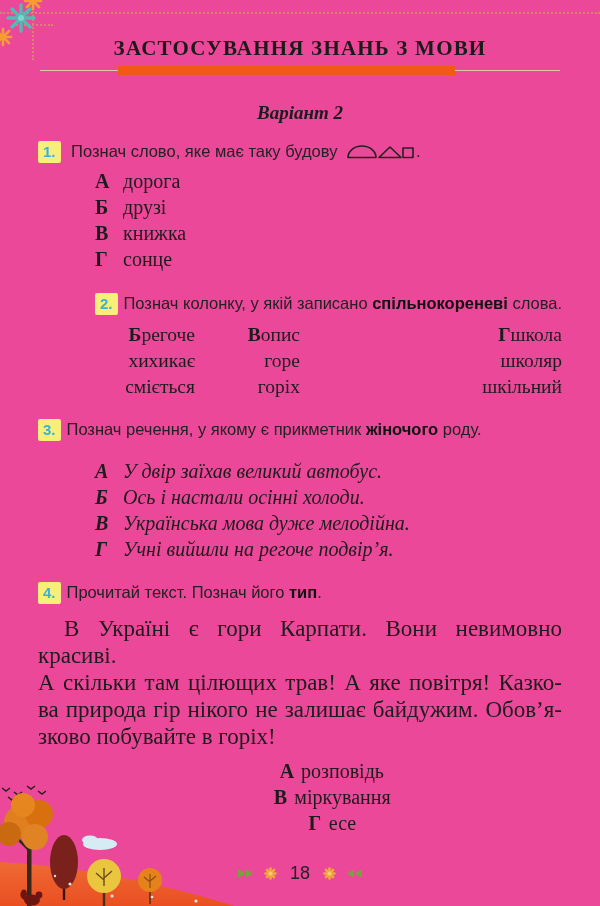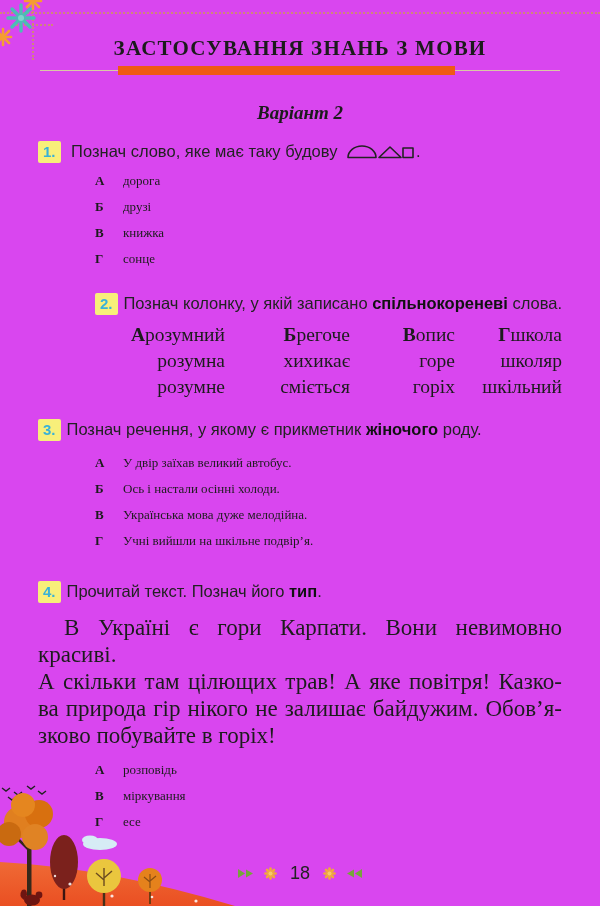--- a/index.html
+++ b/index.html
@@ -1,17 +1,17 @@
 <!DOCTYPE html>
 <html><head>
 <meta charset="utf-8">
 <style>
   html,body{margin:0;padding:0;}
   body{width:600px;height:906px;overflow:hidden;background:#fff;}
-  .page{position:relative;width:600px;height:906px;background:#d946ef;overflow:hidden;
+  .page{position:relative;width:600px;height:906px;background:#ec4899;overflow:hidden;
         font-family:"Liberation Serif",serif;color:#1c1c1c;}
 
   
   .dot-top{position:absolute;top:12px;left:0;right:0;border-top:2px dotted #cf9a55;opacity:.75;}
   .dot-vert{position:absolute;top:4px;left:32px;height:56px;border-left:2px dotted #cf9a55;opacity:.75;}
   .dot-short{position:absolute;top:24px;left:13px;width:40px;border-top:2px dotted #cf9a55;opacity:.75;}
   .corner-flower{position:absolute;}
 
   
   header{position:relative;z-index:2;}
@@ -25,26 +25,26 @@
   
   main{position:relative;z-index:2;padding:0 38px;}
   .q{margin:0;}
   .prompt{margin:0;font-family:"Liberation Sans",sans-serif;font-size:16.5px;line-height:26px;color:#222;}
   .prompt .b{font-weight:700;color:#111;}
   .badge{display:inline-block;background:#f8ef7a;color:#38b2d8;font-weight:700;
          font-size:15px;line-height:19px;padding:1px 5px 2px 5px;margin-right:6px;border-radius:2px;}
   .q1{margin-top:12px;}
   .q2{margin-top:18px;text-align:right;}
   .q3{margin-top:16px;}
-  .q4{margin-top:24px;}
-
-  .opts{margin:4px 0 0 0;padding-left:57px;list-style:none;font-size:13px;line-height:26px;}
+  .q4{margin-top:17px;}
+
+  .opts{margin:4px 0 0 0;padding-left:57px;list-style:none;font-size:20px;line-height:26px;}
   .opts .letter{display:inline-block;width:28px;font-weight:700;}
-  .q3 .opts{margin-top:8px;}
-  .q4 .opts{margin-top:8px;}
+  .q3 .opts{margin-top:16px;font-style:italic;}
+  .q4 .opts{margin-top:8px;text-align:center;}
 
   .cols{display:flex;margin-top:6px;padding-left:32px;font-size:19.5px;line-height:26px;}
   .col-a{width:155px;}.col-b{width:125px;}.col-c{width:105px;}.col-d{flex:1;}
   .cols .letter{display:inline-block;width:24px;font-weight:700;}
   .cols .word{padding-left:24px;}
 
   .para{margin-top:10px;font-size:23px;line-height:27px;}
   .para .line{text-align:justify;text-align-last:justify;}
   .para .line.first{text-indent:26px;}
   .para .line.last{text-align-last:left;}
@@ -121,25 +121,20 @@
         <li><span class="letter">В</span><span>книжка</span></li>
         <li><span class="letter">Г</span><span>сонце</span></li>
       </ul>
     </section>
 
     <section class="q q2">
       <p class="prompt">
         <span class="badge">2.</span><span>Познач колонку, у якій записано </span><span class="b">спільнокореневі</span><span> слова.</span>
       </p>
       <div class="cols">
-        <div class="col-a">
-          <div><span class="letter">А</span><span>розумний</span></div>
-          <div class="word">розумна</div>
-          <div class="word">розумне</div>
-        </div>
         <div class="col-b">
           <div><span class="letter">Б</span><span>регоче</span></div>
           <div class="word">хихикає</div>
           <div class="word">сміється</div>
         </div>
         <div class="col-c">
           <div><span class="letter">В</span><span>опис</span></div>
           <div class="word">горе</div>
           <div class="word">горіх</div>
         </div>
@@ -152,21 +147,21 @@
     </section>
 
     <section class="q q3">
       <p class="prompt">
         <span class="badge">3.</span><span>Познач речення, у якому є прикметник </span><span class="b">жіночого</span><span> роду.</span>
       </p>
       <ul class="opts">
         <li><span class="letter">А</span><span>У двір заїхав великий автобус.</span></li>
         <li><span class="letter">Б</span><span>Ось і настали осінні холоди.</span></li>
         <li><span class="letter">В</span><span>Українська мова дуже мелодійна.</span></li>
-        <li><span class="letter">Г</span><span>Учні вийшли на шкільне подвір’я.</span></li>
+        <li><span class="letter">Г</span><span>Учні вийшли на регоче подвір’я.</span></li>
       </ul>
     </section>
 
     <section class="q q4">
       <p class="prompt">
         <span class="badge">4.</span><span>Прочитай текст. Познач його </span><span class="b">тип</span><span>.</span>
       </p>
       <div class="para">
         <div class="line first">В Україні є гори Карпати. Вони невимовно красиві.</div>
         <div class="line">А скільки там цілющих трав! А яке повітря! Казко-</div>

